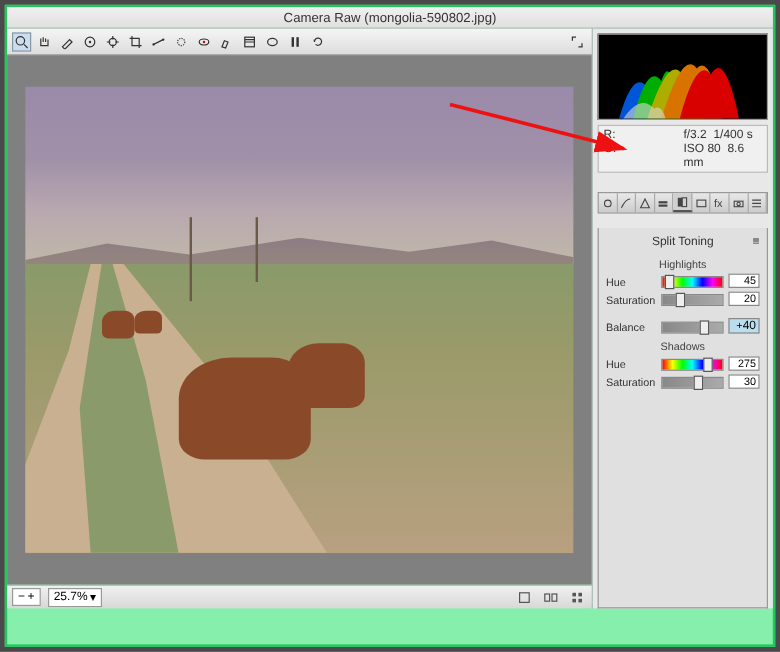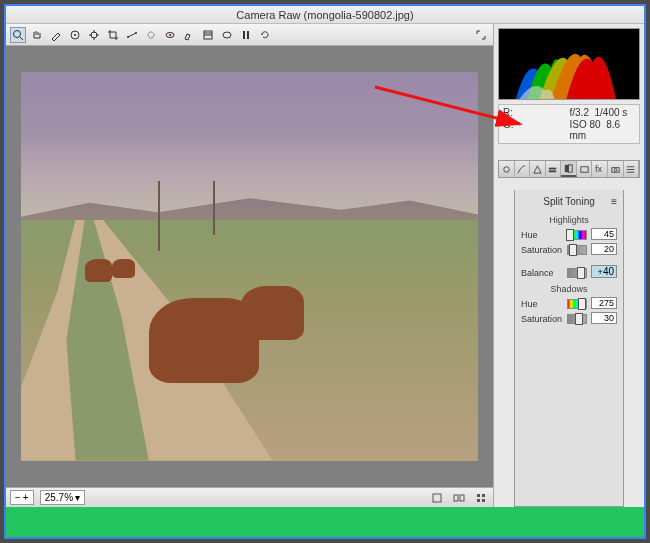--- a/index.html
+++ b/index.html
@@ -1,17 +1,17 @@
 <!DOCTYPE html>
 <html><head>
 <meta charset="utf-8">
 <style>
 *{box-sizing:border-box;margin:0;padding:0;font-family:Tahoma,Arial,sans-serif;font-size:10px}
 body{background:#4a4a4a;width:650px;height:543px;position:relative;overflow:hidden}
-.frame{position:absolute;top:4px;left:4px;right:4px;bottom:4px;border:2px solid #3b82f6;background:#22c55e}
+.frame{position:absolute;top:4px;left:4px;right:4px;bottom:4px;border:2px solid #22c55e;background:#86efac}
 .titlebar{height:18px;background:linear-gradient(#f0f0f0,#e0e0e0);text-align:center;line-height:18px;font-size:11px;color:#333;border-bottom:1px solid #bbb}
 .main{display:flex;height:calc(100% - 48px)}
 .left{flex:1;display:flex;flex-direction:column;border-right:1px solid #aaa}
 .toolbar{height:22px;background:linear-gradient(#f5f5f5,#ddd);border-bottom:1px solid #aaa;display:flex;align-items:center;padding:0 4px;gap:3px}
 .tool{width:16px;height:16px;display:flex;align-items:center;justify-content:center;border:1px solid transparent;cursor:pointer}
 .tool.active{background:#cde;border:1px solid #89a}
 .tool svg{width:12px;height:12px}
 .spacer{flex:1}
 .canvas{flex:1;background:#808080;display:flex;align-items:center;justify-content:center;position:relative}
 .photo{width:94%;height:88%;position:relative;overflow:hidden}
@@ -31,21 +31,21 @@
 .statusbar{height:20px;background:linear-gradient(#f0f0f0,#d8d8d8);border-top:1px solid #aaa;display:flex;align-items:center;padding:0 4px;gap:6px}
 .zoombox{border:1px solid #999;background:#fff;padding:1px 4px;font-size:9px;display:flex;align-items:center;gap:2px}
 .right{width:150px;display:flex;flex-direction:column;background:#e8e8e8}
 .histo{height:72px;margin:4px;border:1px solid #999;background:#000;position:relative;overflow:hidden}
 .hb{position:absolute;bottom:0;opacity:.85}
 .info{margin:0 4px 4px;border:1px solid #bbb;background:#f0f0f0;padding:2px 4px;display:grid;grid-template-columns:1fr 1fr;font-size:9px;color:#333;gap:1px}
 .tabs{height:18px;margin:12px 4px;display:flex;background:linear-gradient(#e8e8e8,#ccc);border:1px solid #999}
 .tab{flex:1;display:flex;align-items:center;justify-content:center;border-right:1px solid #aaa;cursor:pointer}
 .tab.active{background:#d0d0d0;border-bottom:2px solid #555}
 .tab svg{width:11px;height:11px}
-.panel{margin:0 20px;border:1px solid #999;border-top:none;background:#e0e0e0;padding:4px 6px;flex:1}
+.panel{margin:0 4px;border:1px solid #999;border-top:none;background:#e0e0e0;padding:4px 6px;flex:1}
 .panel-title{text-align:center;font-size:10px;padding:2px 0;color:#333;position:relative}
 .menu-icon{position:absolute;right:0;top:2px;cursor:pointer}
 .section-label{text-align:center;font-size:9px;color:#444;margin:6px 0 2px}
 .slider-row{display:flex;align-items:flex-end;margin:3px 0;gap:4px}
 .slider-label{width:42px;font-size:9px;color:#333}
 .slider-track{flex:1;height:10px;position:relative;border:1px solid #888;background:#ccc}
 .slider-track.hue{background:linear-gradient(90deg,#f00,#ff0,#0f0,#0ff,#00f,#f0f,#f00)}
 .slider-track.sat{background:linear-gradient(90deg,#888,#aaa)}
 .thumb{position:absolute;top:-2px;width:8px;height:12px;background:#eee;border:1px solid #555;transform:translateX(-50%);cursor:pointer}
 .slider-val{width:26px;border:1px solid #888;background:#fff;text-align:right;padding:0 2px;font-size:9px}

